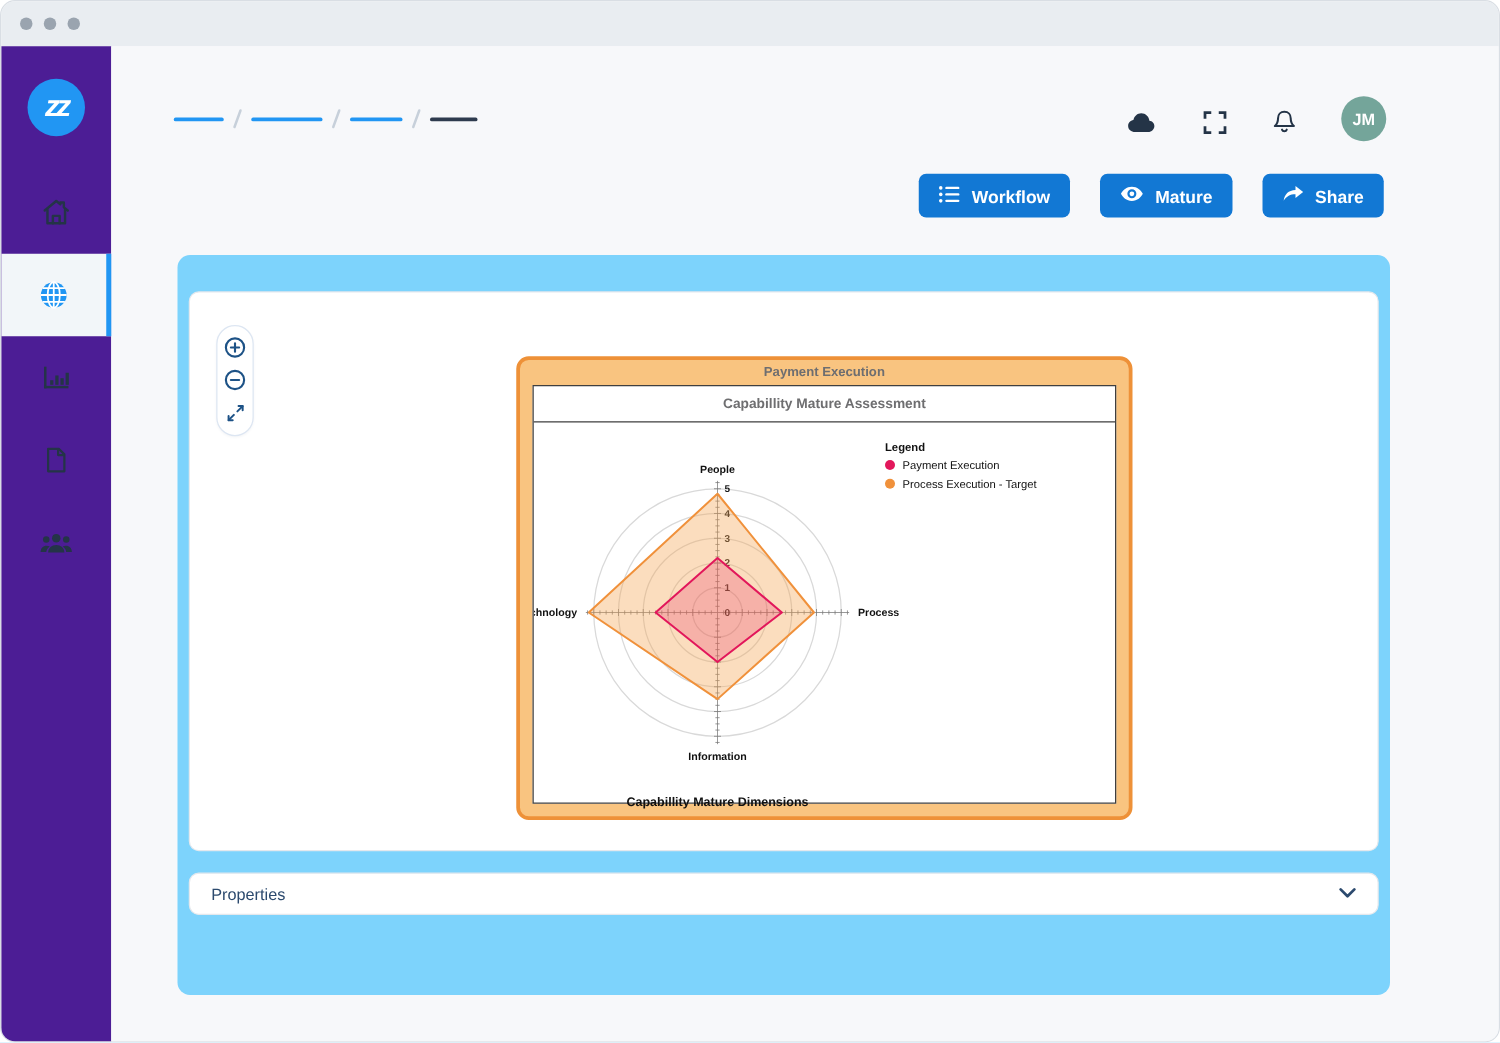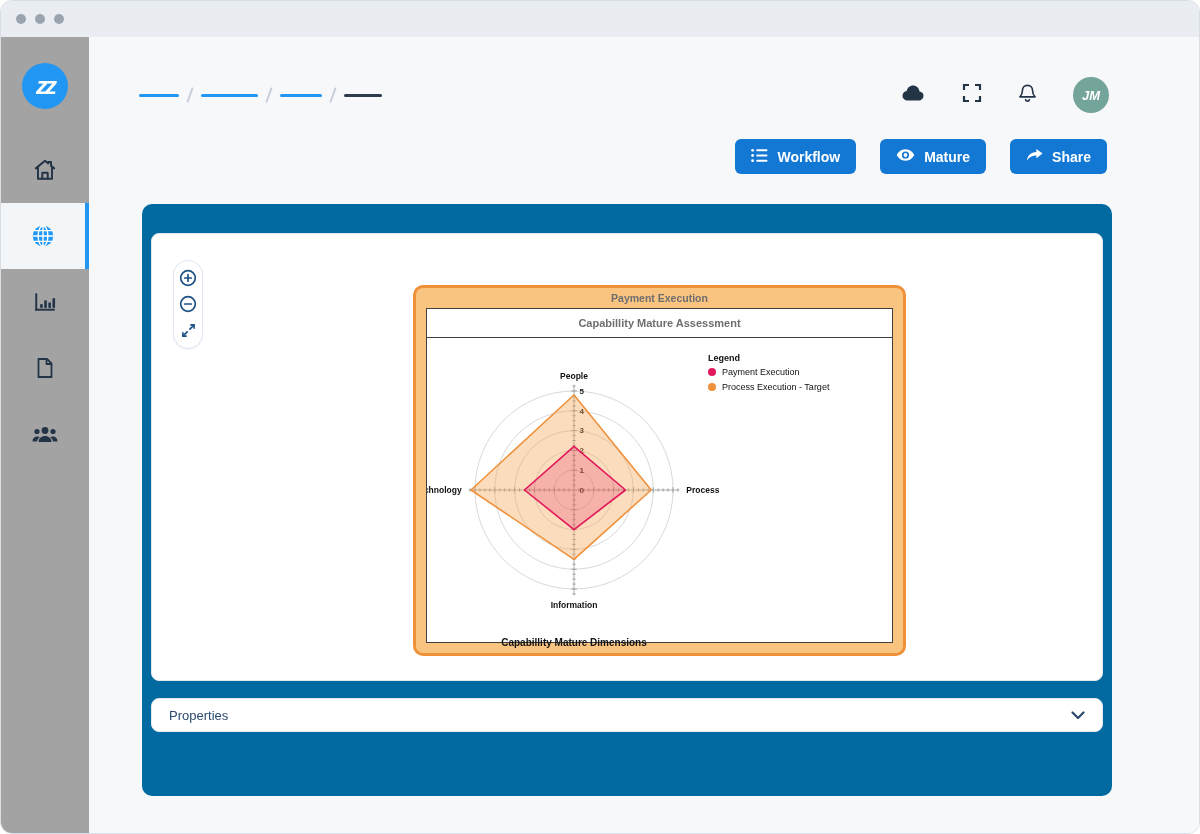--- a/index.html
+++ b/index.html
@@ -7,43 +7,43 @@
   .window { width:1200px; height:834px; border:1px solid #d9dee4; border-radius:12px; overflow:hidden; background:#f7f8fa; position:relative; }
 
   
   .titlebar { height:36px; background:#e9edf1; display:flex; align-items:center; padding-left:15px; gap:9px; }
   .tdot { width:10px; height:10px; border-radius:50%; background:#9aa4af; }
 
   
   .frame { display:flex; height:798px; }
 
   
-  .sidebar { width:88px; background:#a3a3a3; flex:none; display:flex; flex-direction:column; align-items:center; }
+  .sidebar { width:88px; background:#4c1d95; flex:none; display:flex; flex-direction:column; align-items:center; }
   .logo { width:46px; height:46px; border-radius:50%; background:#2196f3; color:#fff; display:flex; align-items:center; justify-content:center; margin-top:26px; font-weight:bold; font-size:24px; font-style:italic; letter-spacing:-3px; }
   .nav { margin-top:28px; width:100%; }
   .nav-item { height:66px; width:100%; display:flex; align-items:center; justify-content:center; cursor:pointer; position:relative; }
   .nav-item.active { background:#f2f6f9; border-right:4px solid #2196f3; }
   .nav-item svg { display:block; }
 
   
   .main { flex:1; display:flex; flex-direction:column; background:#f7f8fa; }
   .topbar-row { display:flex; align-items:center; justify-content:space-between; padding:40px 90px 0 50px; }
   .crumbs { display:flex; align-items:center; gap:10px; }
   .seg { height:3px; border-radius:2px; }
   .seg.blue { background:#2196f3; }
   .seg.dark { background:#2e3b4e; }
   .slash { width:2px; height:16px; background:#c7d0da; transform:rotate(20deg); border-radius:1px; }
-  .top-icons { display:flex; align-items:center; gap:35px;font-style:italic; }
+  .top-icons { display:flex; align-items:flex-end; gap:35px; }
   .avatar { width:36px; height:36px; border-radius:50%; background:#74a59a; color:#fff; font-weight:bold; font-size:13px; display:flex; align-items:center; justify-content:center; }
 
   .actions-row { display:flex; justify-content:flex-end; gap:24px; padding:26px 92px 0 0; }
   .btn { background:#1278d4; color:#fff; border:none; border-radius:6px; height:35px; padding:14px 16px; display:flex; align-items:center; gap:9px; font-weight:bold; font-size:14px; font-family:"Liberation Sans",sans-serif; cursor:pointer; }
 
   
-  .card { background:#0369a1; border-radius:10px; margin:30px 87px 0 53px; padding:29px 9px 64px 9px; }
+  .card { background:#7dd3fc; border-radius:10px; margin:30px 87px 0 53px; padding:29px 9px 64px 9px; }
   .canvas-panel { position:relative; height:448px; border:1px solid #e4e8ed; border-radius:8px; background:#ffffff; }
 
   .zoom-ctrl { position:absolute; left:21px; top:26px; width:30px; background:#fff; border:1px solid #dde6f2; border-radius:15px; display:flex; flex-direction:column; align-items:center; padding:8px 0 9px; gap:8px; box-shadow:0 1px 2px rgba(30,60,90,.05); }
   .zoom-ctrl .zbtn { width:18px; height:18px; display:flex; align-items:center; justify-content:center; cursor:pointer; }
 
   
   .shape { position:absolute; left:261px; top:51px; width:493px; height:371px; background:#f9c480; border:3px solid #ee9138; border-radius:10px; }
   .shape-header { height:20px; display:flex; align-items:center; justify-content:center; font-size:10.5px; font-weight:bold; color:#6e6e70; }
   .shape-inner { position:absolute; left:10px; right:10px; top:20px; bottom:10px; background:#ffffff; border:1.5px solid #3f3f3f; }
   .shape-title { height:29px; border-bottom:1.5px solid #3f3f3f; display:flex; align-items:center; justify-content:center; font-size:11px; font-weight:bold; color:#6e6e70; }

